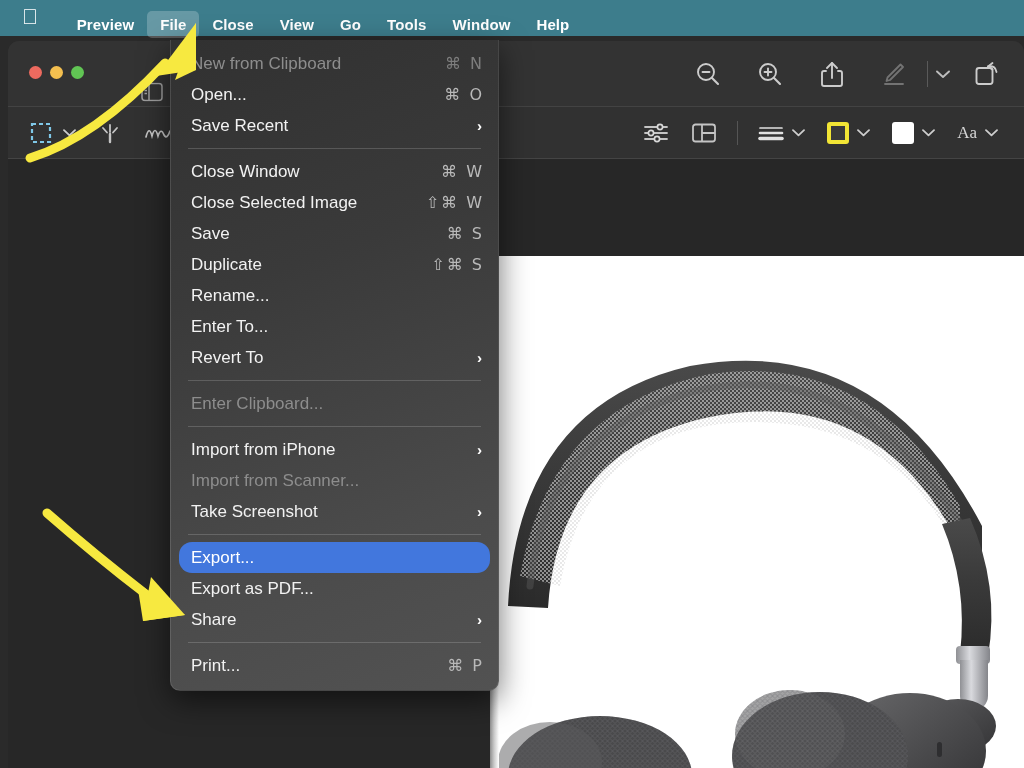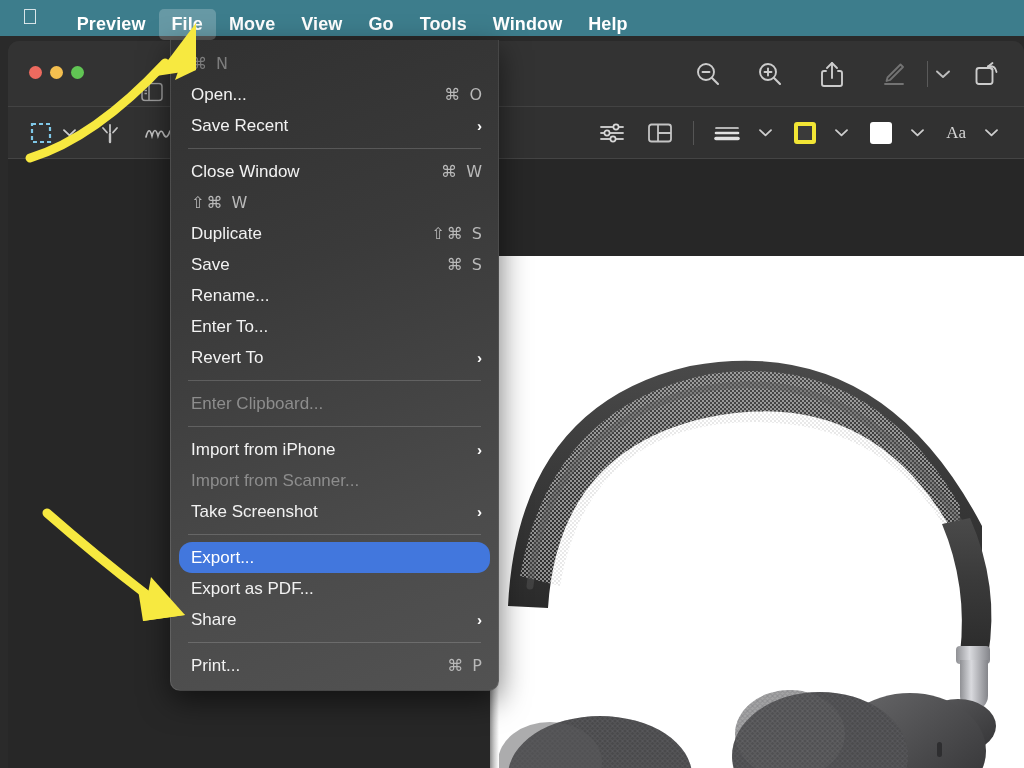--- a/index.html
+++ b/index.html
@@ -34,21 +34,21 @@
   }
   .mb-apple {
     color: #ffffff;
     font-size: 21px;
     line-height: 1;
     margin-right: 26px;
     margin-top: -3px;
   }
   .mb-item {
     color: #ffffff;
-    font-size: 18px;
+    font-size: 15px;
     font-weight: bold;
     padding: 5px 13px;
     border-radius: 5px;
     white-space: nowrap;
     letter-spacing: 0.1px;
     margin-top: 12px;
   }
   .mb-item.app-name { font-weight: bold; }
   .mb-item.active {
     background: rgba(255,255,255,0.22);
@@ -125,21 +125,21 @@
     background: #313131;
     border-bottom: 1px solid #444444;
     display: flex;
     align-items: center;
   }
   .mu-btn {
     height: 52px;
     display: flex;
     align-items: center;
     padding: 0 11px;
-    gap: 19px;
+    gap: 8px;
   }
   .mu-left { padding-left: 22px; }
   .mu-sep { width: 1px; height: 24px; background: #555; margin: 0 9px; }
   .swatch-border {
     width: 22px; height: 22px;
     border: 4px solid #f2e535;
     background: #3a3a3a;
     border-radius: 3px;
   }
   .swatch-fill {
@@ -461,55 +461,57 @@
           <div class="vgrad-left"></div>
         </div>
       </div>
     </div>
   </div>
 
   <div id="menubar" style="background: rgb(61, 125, 140);">
     <span class="mb-apple"></span>
     <span class="mb-item app-name">Preview</span>
     <span class="mb-item active">File</span>
-    <span class="mb-item">Move</span>
+    <span class="mb-item">Close</span>
     <span class="mb-item">View</span>
     <span class="mb-item">Go</span>
     <span class="mb-item">Tools</span>
     <span class="mb-item">Window</span>
     <span class="mb-item">Help</span>
   </div>
 
   <div id="filemenu">
       <div class="mi disabled">
+        <span class="lbl">New from Clipboard</span>
         <span class="sc">⌘ N</span>
       </div>
       <div class="mi">
         <span class="lbl">Open...</span>
         <span class="sc">⌘ O</span>
       </div>
       <div class="mi">
         <span class="lbl">Save Recent</span>
         <span class="arrow">›</span>
       </div>
       <div class="mdiv"></div>
       <div class="mi">
         <span class="lbl">Close Window</span>
         <span class="sc">⌘ W</span>
       </div>
       <div class="mi">
+        <span class="lbl">Close Selected Image</span>
         <span class="sc">⇧⌘ W</span>
+      </div>
+      <div class="mi">
+        <span class="lbl">Save</span>
+        <span class="sc">⌘ S</span>
       </div>
       <div class="mi">
         <span class="lbl">Duplicate</span>
         <span class="sc">⇧⌘ S</span>
-      </div>
-      <div class="mi">
-        <span class="lbl">Save</span>
-        <span class="sc">⌘ S</span>
       </div>
       <div class="mi">
         <span class="lbl">Rename...</span>
       </div>
       <div class="mi">
         <span class="lbl">Enter To...</span>
       </div>
       <div class="mi">
         <span class="lbl">Revert To</span>
         <span class="arrow">›</span>

